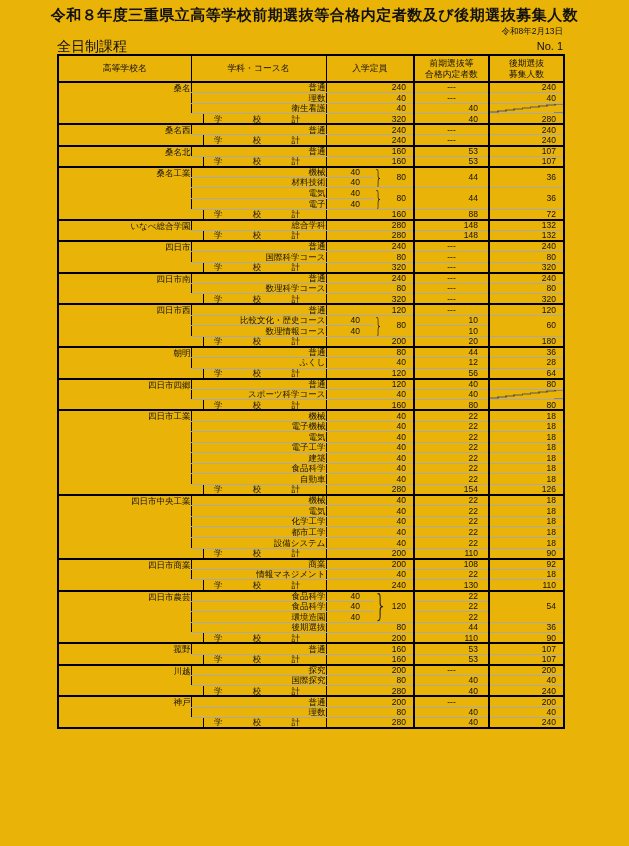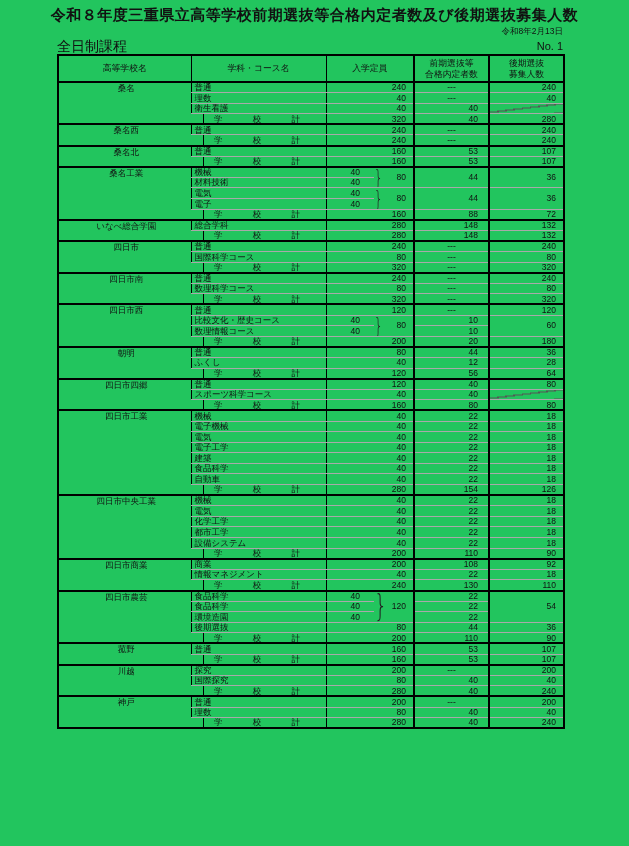--- a/index.html
+++ b/index.html
@@ -1,33 +1,33 @@
 <!DOCTYPE html>
 <html><head>
 <meta charset="utf-8">
 <style>
   *{box-sizing:border-box;margin:0;padding:0}
   html,body{background:#fff}
   body{font-family:"Liberation Sans",sans-serif;color:#111}
-  #page{position:relative;width:629px;height:846px;background:#22c55e;overflow:hidden}
+  #page{position:relative;width:629px;height:846px;background:#eab308;overflow:hidden}
   .title{position:absolute;top:6px;left:0;width:100%;text-align:center;
          font-size:15px;font-weight:bold;letter-spacing:.5px;white-space:nowrap}
   .date{position:absolute;top:26px;right:66px;font-size:8.5px}
   .course{position:absolute;top:38px;left:57px;font-size:14px}
   .pageno{position:absolute;top:40px;right:66px;font-size:11px}
   table{position:absolute;top:54px;left:57px;width:506px;border-collapse:collapse;
         table-layout:fixed;border:2px solid #000}
   th{height:27px;font-size:8.8px;font-weight:normal;text-align:center;vertical-align:middle;
      line-height:1.25;border-bottom:2px solid #000;white-space:pre-line}
   td{height:10.6px;font-size:8.5px;line-height:1;vertical-align:middle;
      border-bottom:1px solid #a9a9a9;white-space:nowrap;overflow:hidden;padding:0}
   .bl1{border-left:1px solid #000}
   .bl2{border-left:2px solid #000}
-  .school{vertical-align:top;padding:1px 0 0 3px;border-bottom:2px solid #000;text-align:center}
-  .dept{text-align:left;padding-left:3px}
+  .school{vertical-align:top;padding:1px 0 0 3px;border-bottom:2px solid #000;text-align:right}
+  .dept{text-align:right;padding-left:3px}
   .num{text-align:right;padding-right:7px}
   .zen{text-align:right;padding-right:10px}
   .dash{text-align:center}
   .sub{text-align:right;padding-right:14px}
   .bracecap{padding:0}
   .bw{display:flex;align-items:center;justify-content:space-between;height:100%;padding-right:7px}
   .br{font-family:"DejaVu Sans",sans-serif;font-weight:100;line-height:1;
       transform:scaleY(1.45);transform-origin:center;color:#222}
   .br2{font-size:14px}
   .br3{font-size:21px}

